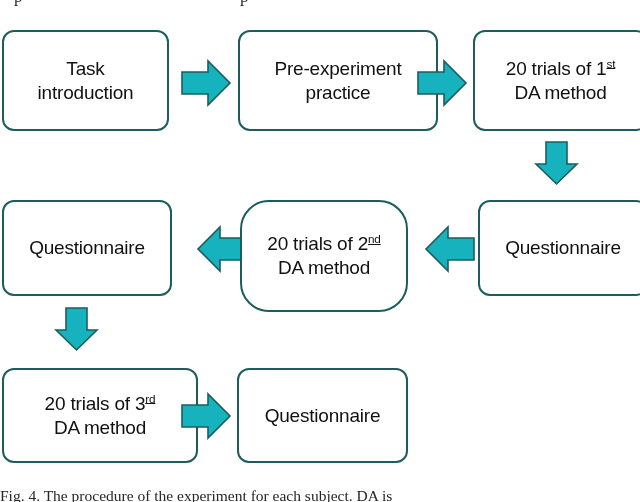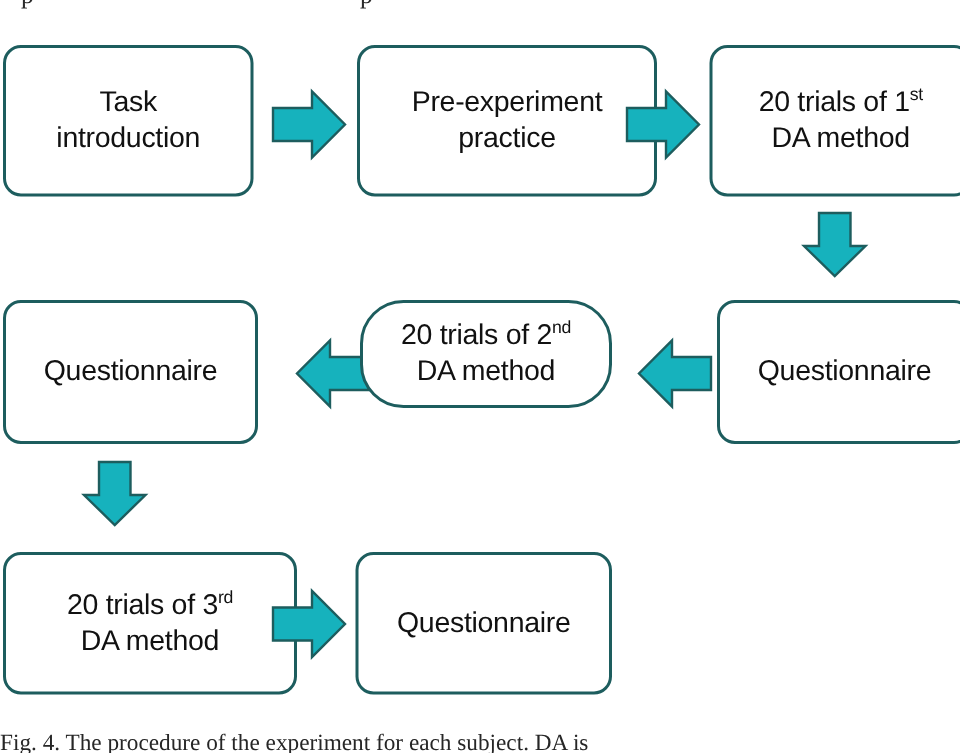--- a/index.html
+++ b/index.html
@@ -46,20 +46,21 @@
     font-weight: 400;
     color: #111111;
     line-height: 1.25;
     letter-spacing: -0.2px;
     white-space: pre-line;
   }
   .flow-box .label sup {
     font-size: 0.62em;
     vertical-align: super;
     line-height: 0;
+    text-decoration: underline;
   }
 
   
   .arrow {
     position: absolute;
   }
   .arrow svg { display: block; }
 
   
   .caption {
@@ -120,21 +121,21 @@
   <div class="flow-box" style="left:2px; top:200px; width:170px; height:96px;">
     <div class="label">Questionnaire</div>
   </div>
 
   <div class="arrow" style="left:196px; top:224px;">
     <svg width="52" height="50" viewBox="0 0 52 50" aria-hidden="true">
       <polygon points="50,14 24,14 24,3 2,25 24,47 24,36 50,36" fill="#16b2bd" stroke="#1d5d5e" stroke-width="1.6" stroke-linejoin="miter"></polygon>
     </svg>
   </div>
 
-  <div class="flow-box" style="left:240px; top:200px; width:168px; height:72px;border-radius:29px;">
+  <div class="flow-box" style="left:240px; top:200px; width:168px; height:112px;border-radius:29px;">
     <div class="label"><span>20 trials of 2</span><sup>nd</sup><br><span>DA method</span></div>
   </div>
 
   <div class="arrow" style="left:424px; top:224px;">
     <svg width="52" height="50" viewBox="0 0 52 50" aria-hidden="true">
       <polygon points="50,14 24,14 24,3 2,25 24,47 24,36 50,36" fill="#16b2bd" stroke="#1d5d5e" stroke-width="1.6" stroke-linejoin="miter"></polygon>
     </svg>
   </div>
 
   <div class="flow-box" style="left:478px; top:200px; width:170px; height:96px;">

